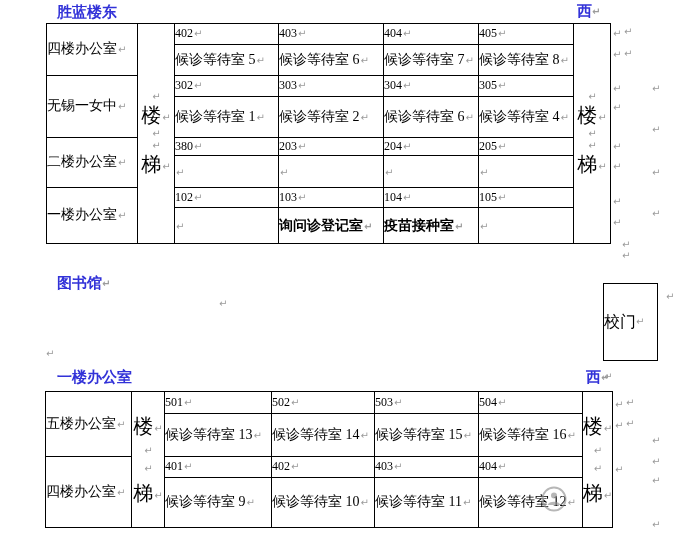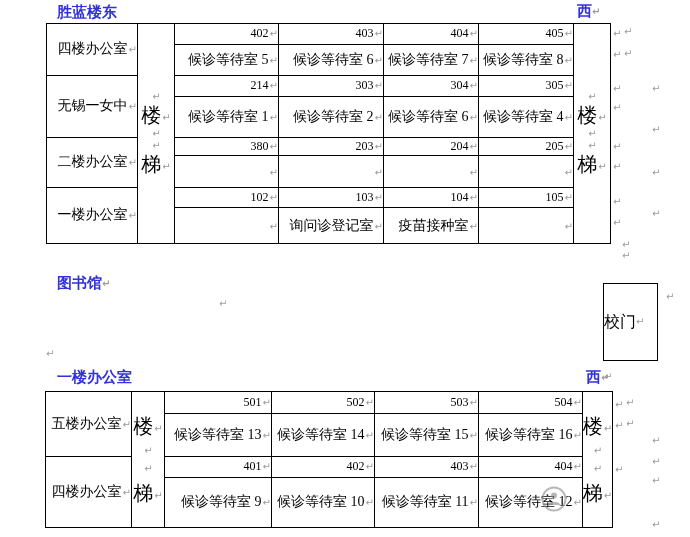--- a/index.html
+++ b/index.html
@@ -5,25 +5,25 @@
   html,body { margin:0; padding:0; background:#fff; }
   .page {
     position:relative; width:690px; height:537px; background:#ffffff;
     font-family:"Liberation Serif","DejaVu Serif",serif; color:#000; overflow:hidden;
   }
   
   .label { position:absolute; white-space:nowrap; }
   .blue  { color:#3232d8; font-weight:bold; font-family:"Liberation Sans","DejaVu Sans",sans-serif; font-size:15px; }
   
   table { border-collapse:collapse; table-layout:fixed; position:absolute; }
-  td { border:1.5px solid #000; text-align:right; vertical-align:middle; padding:0; overflow:hidden; line-height:1.15; }
+  td { border:1.5px solid #000; text-align:left; vertical-align:middle; padding:0; overflow:hidden; line-height:1.15; }
   .num   { font-size:12px; }
   .wait  { font-size:14px; white-space:nowrap; }
   .floor { font-size:14px; white-space:nowrap; }
-  .boldcell { font-weight:normal; font-size:14px; font-family:"Liberation Sans","DejaVu Sans",sans-serif; white-space:nowrap;margin-left:48px; }
+  .boldcell { font-weight:bold; font-size:14px; font-family:"Liberation Sans","DejaVu Sans",sans-serif; white-space:nowrap;margin-left:48px; }
   .stairstack { display:flex; flex-direction:column; align-items:center; justify-content:center; height:100%; }
   .stairchar { font-size:20px; line-height:23px; }
   .stairrow { white-space:nowrap; }
   .gap2 > * { margin:1px 0; }
   .gap5 > * { margin:4px 0; }
   
   .pilcrow { color:#9b9b9b; font-family:"DejaVu Sans",sans-serif; font-size:10px; line-height:10px; vertical-align:middle; }
   td .pilcrow { margin-left:1px; }
   .abs { position:absolute; }
   
@@ -86,21 +86,21 @@
       </td>
     </tr>
     <tr style="height:31px">
       <td class="wait"><span>候诊等待室 5</span><span class="pilcrow">↵</span></td>
       <td class="wait"><span>候诊等待室 6</span><span class="pilcrow">↵</span></td>
       <td class="wait"><span>候诊等待室 7</span><span class="pilcrow">↵</span></td>
       <td class="wait"><span>候诊等待室 8</span><span class="pilcrow">↵</span></td>
     </tr>
     <tr style="height:21px">
       <td rowspan="2" class="floor"><span>无锡一女中</span><span class="pilcrow">↵</span></td>
-      <td class="num"><span>214</span><span class="pilcrow">↵</span></td>
+      <td class="num"><span>302</span><span class="pilcrow">↵</span></td>
       <td class="num"><span>303</span><span class="pilcrow">↵</span></td>
       <td class="num"><span>304</span><span class="pilcrow">↵</span></td>
       <td class="num"><span>305</span><span class="pilcrow">↵</span></td>
     </tr>
     <tr style="height:41px">
       <td class="wait"><span>候诊等待室 1</span><span class="pilcrow">↵</span></td>
       <td class="wait"><span>候诊等待室 2</span><span class="pilcrow">↵</span></td>
       <td class="wait"><span>候诊等待室 6</span><span class="pilcrow">↵</span></td>
       <td class="wait"><span>候诊等待室 4</span><span class="pilcrow">↵</span></td>
     </tr>

